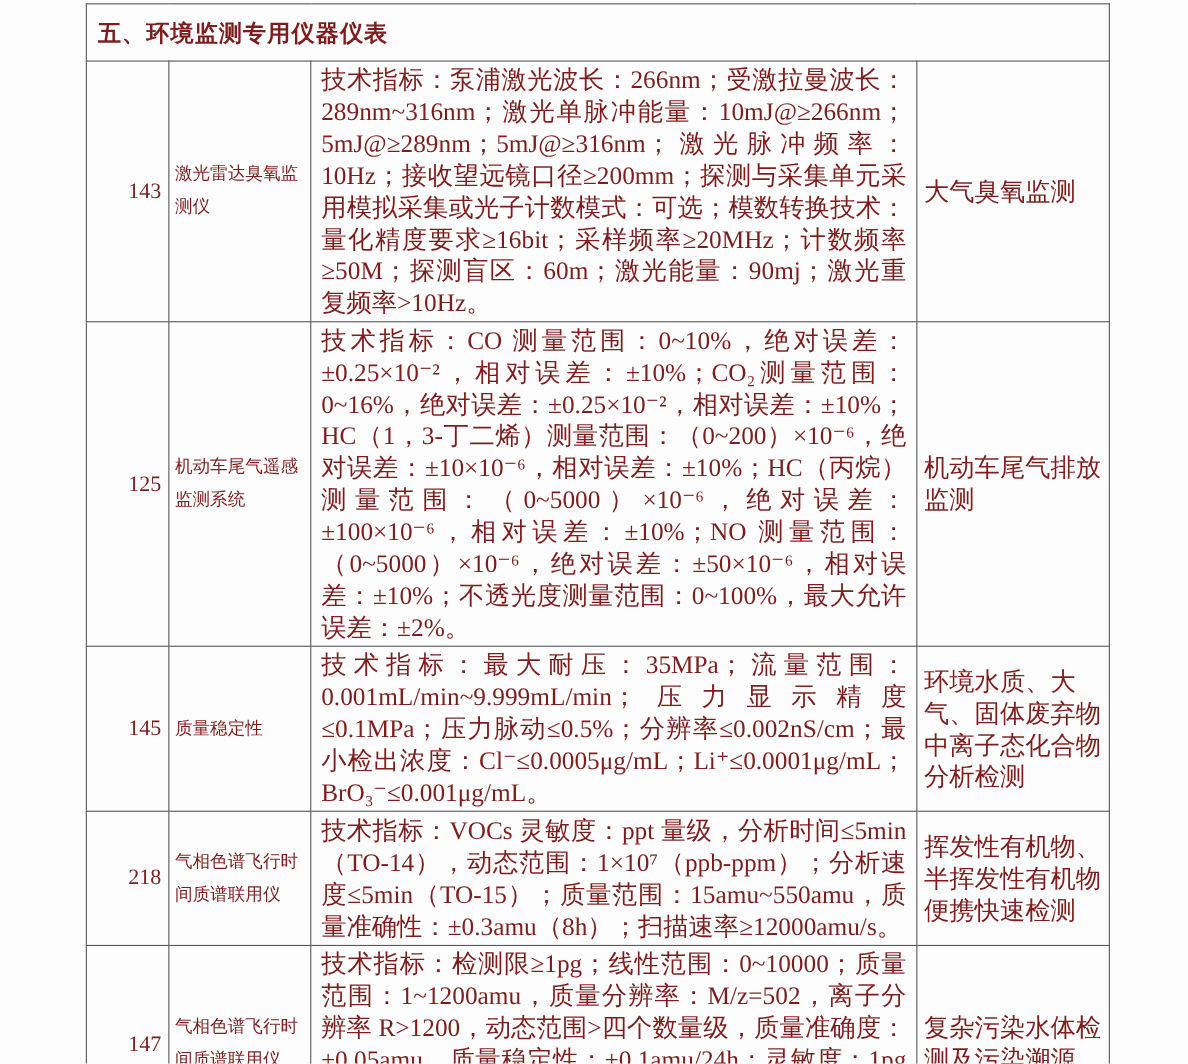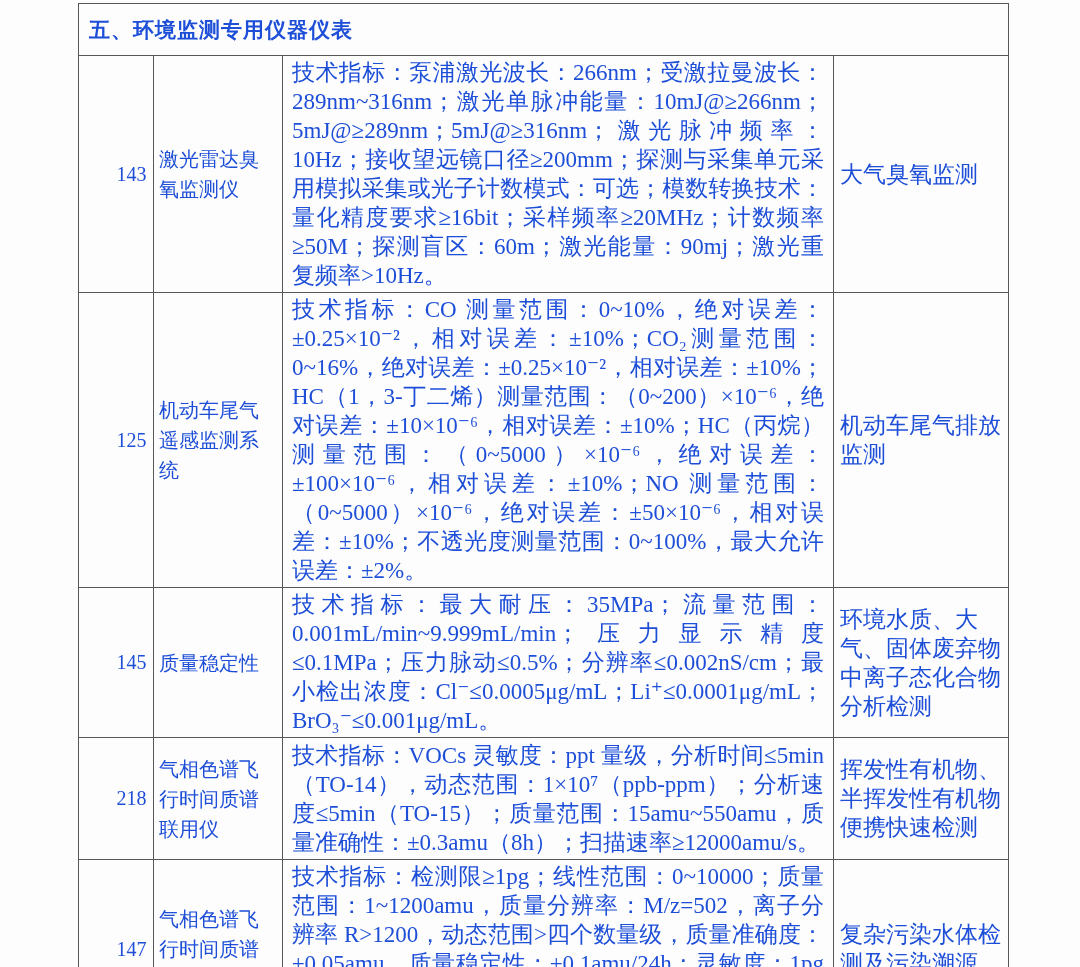--- a/index.html
+++ b/index.html
@@ -3,21 +3,21 @@
 <meta charset="utf-8">
 <style>
   html, body { margin: 0; padding: 0; background: #ffffff; }
   .page {
     position: relative;
     width: 1080px;
     height: 967px;
     overflow: hidden;
     background: #fdfdfd;
     font-family: "Liberation Serif", "DejaVu Serif", serif;
-    color: #1d4ed8;
+    color: #7f1d1d;
   }
   table.main-table {
     position: absolute;
     left: 78px;
     top: 3px;
     width: 930px;
     border-collapse: collapse;
     table-layout: fixed;
   }
   col.c1 { width: 75px; }
@@ -35,21 +35,21 @@
     font-weight: 700;
     font-size: 21px;
     padding: 0 0 0 10px;
     letter-spacing: 1px;
   }
   .cell-no {
     text-align: center;
     font-size: 20px;
   }
   .cell-name {
-    font-size: 20px;
+    font-size: 16px;
     line-height: 30px;
     padding: 2px 5px;
   }
   .cell-spec {
     font-size: 23px;
     line-height: 29px;
     padding: 2px 9px;
     text-align: justify;
     text-justify: inter-character;
   }

